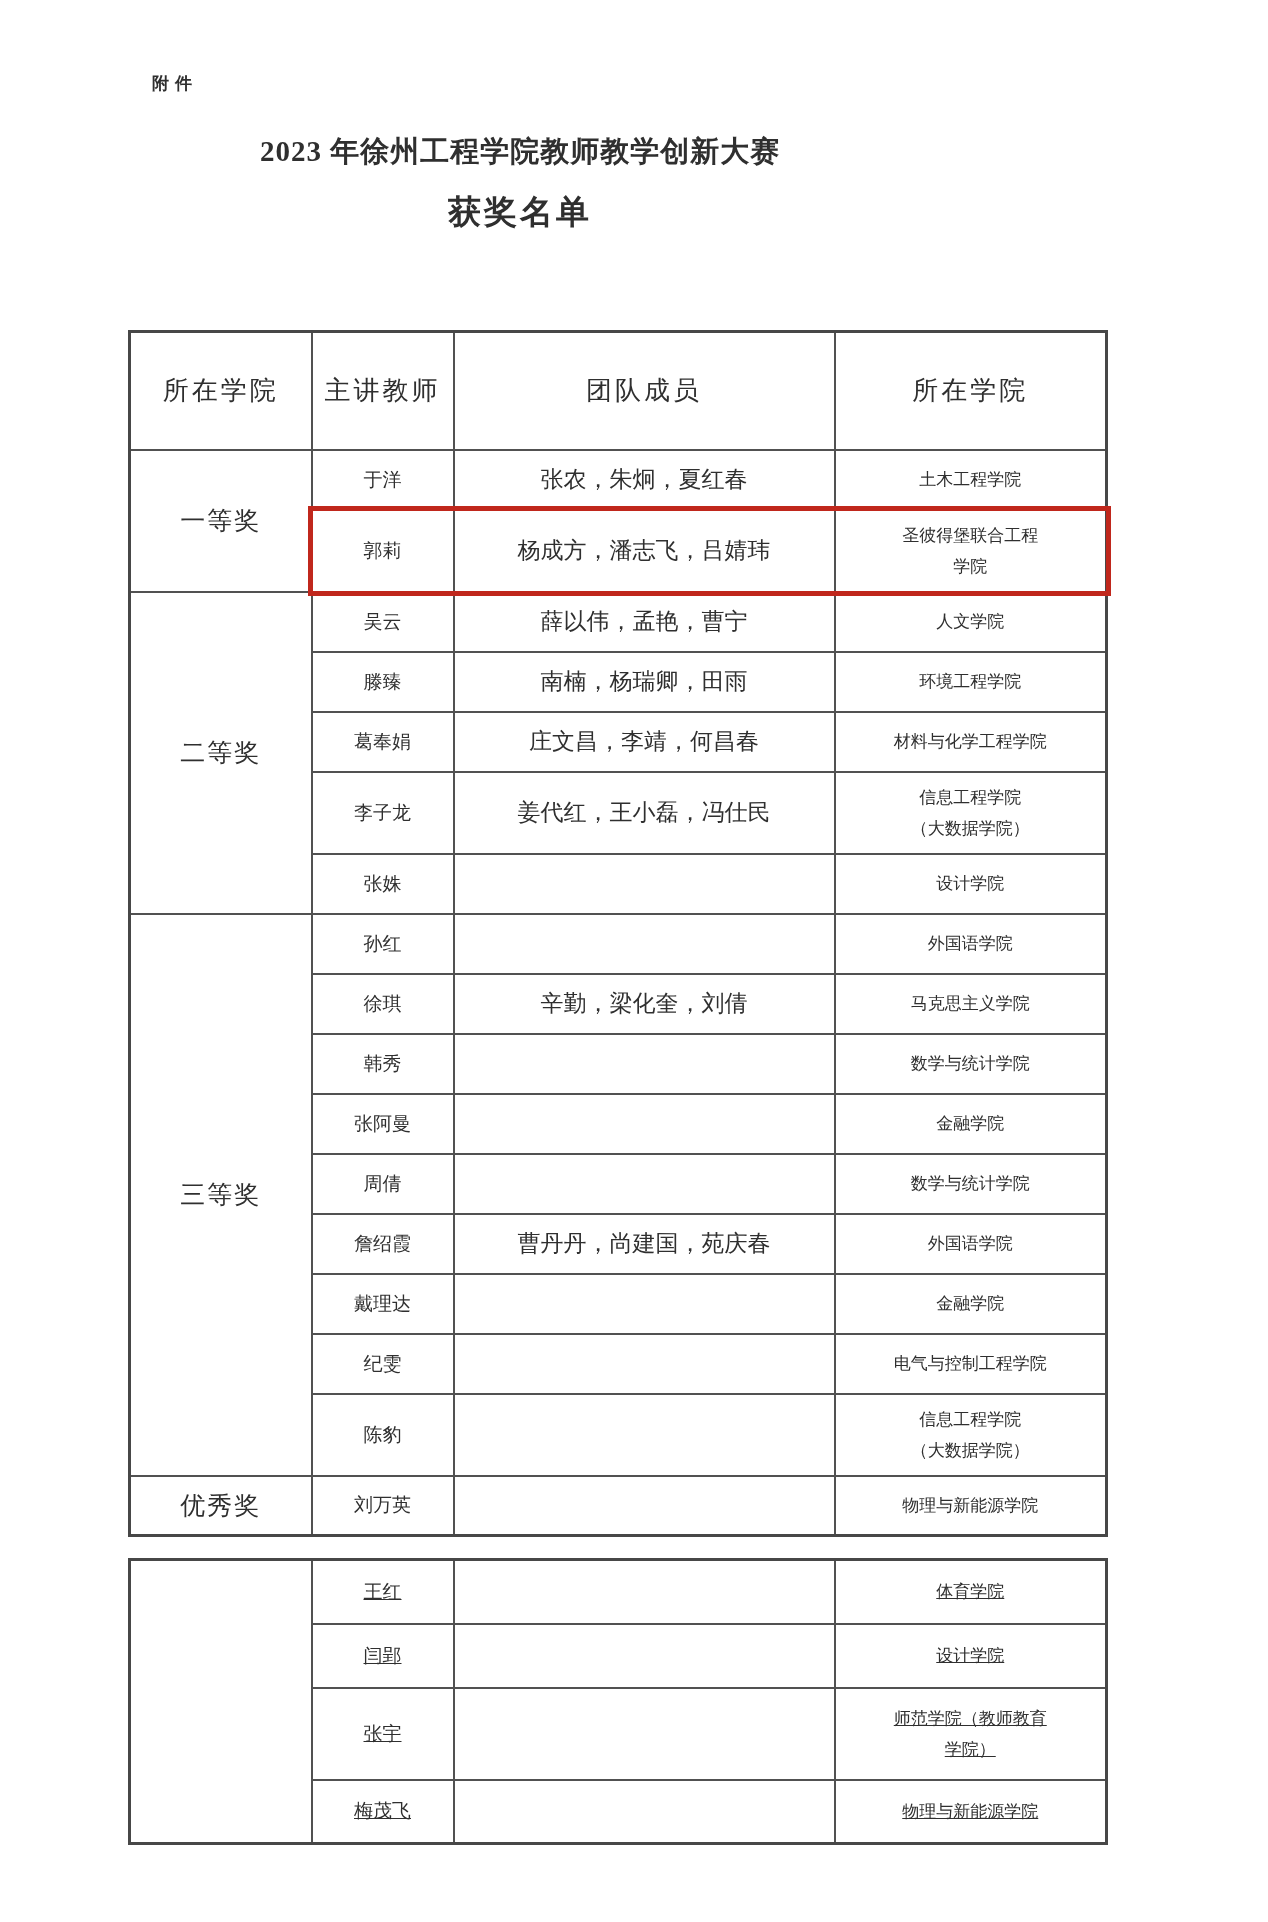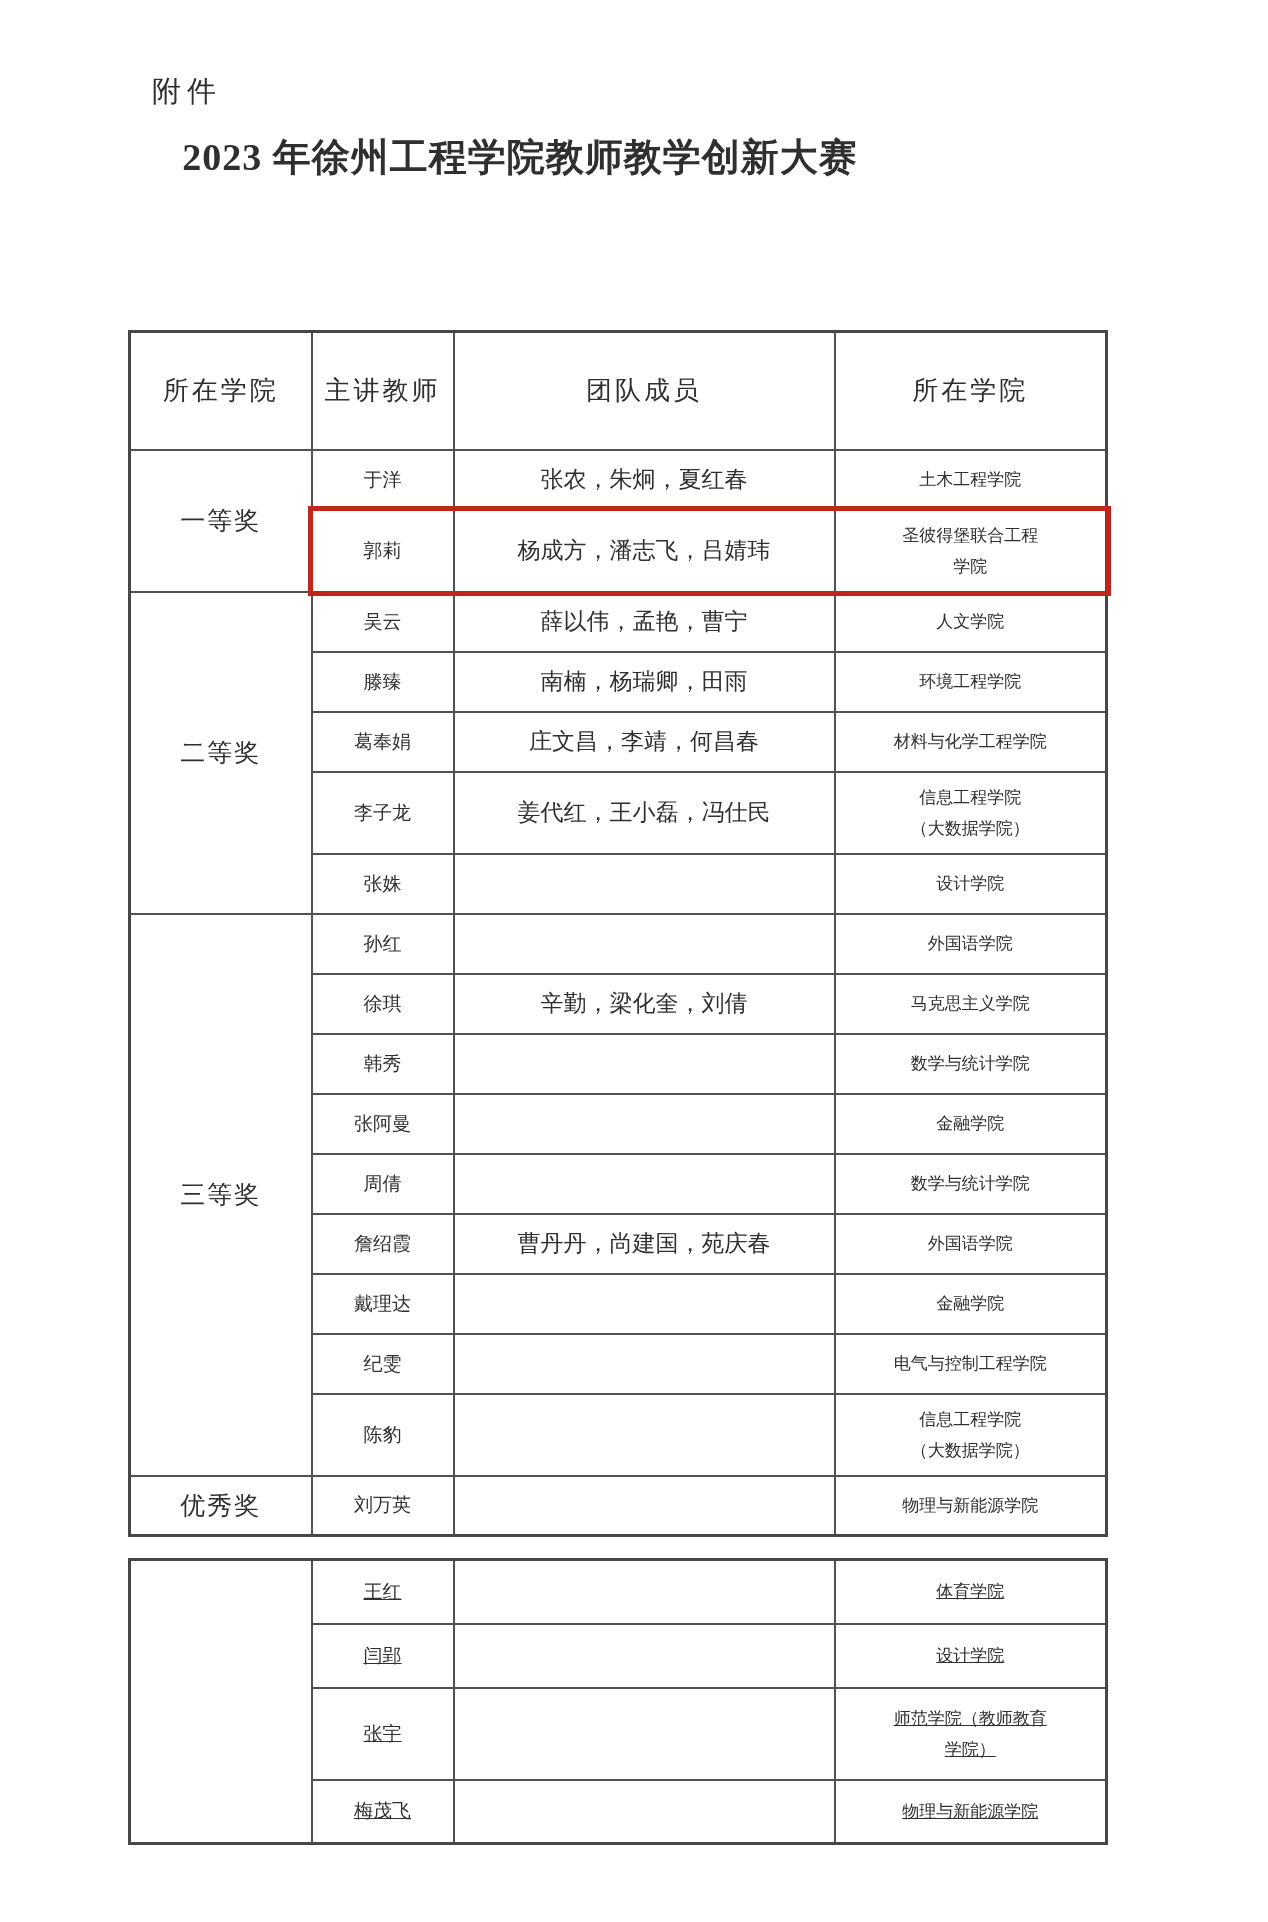--- a/index.html
+++ b/index.html
@@ -5,25 +5,25 @@
   html,body{margin:0;padding:0;background:#ffffff;}
   body{
     width:1268px;height:1922px;
     font-family:"Liberation Serif","DejaVu Serif",serif;
     color:#2f2f2f;
   }
   .page{position:relative;width:1268px;height:1922px;background:#ffffff;overflow:hidden;}
 
   .attachment{
     position:absolute;left:152px;top:72px;
-    font-size:29px;letter-spacing:6px;
+    font-size:17px;letter-spacing:6px;font-weight:bold;
   }
   .title-line1{
     position:absolute;left:0;top:132px;width:1040px;
-    text-align:center;font-size:38px;font-weight:bold;letter-spacing:1px;
+    text-align:center;font-size:29px;font-weight:bold;letter-spacing:1px;
   }
   .title-line2{
     position:absolute;left:0;top:190px;width:1040px;
     text-align:center;font-size:33px;font-weight:bold;letter-spacing:3px;
   }
 
   .tbl-wrap{position:absolute;left:128px;}
   #wrap1{top:330px;}
   #wrap2{top:1558px;}
 
@@ -63,20 +63,21 @@
   }
 </style>
 </head>
 <body>
 
 <div class="page">
 
   <div class="attachment">附件</div>
 
   <div class="title-line1">2023 年徐州工程学院教师教学创新大赛</div>
+  <div class="title-line2">获奖名单</div>
 
   <div class="tbl-wrap" id="wrap1">
     <table id="table1">
       <colgroup>
           <col class="c1">
           <col class="c2">
           <col class="c3">
           <col class="c4">
         </colgroup>
       <thead>

